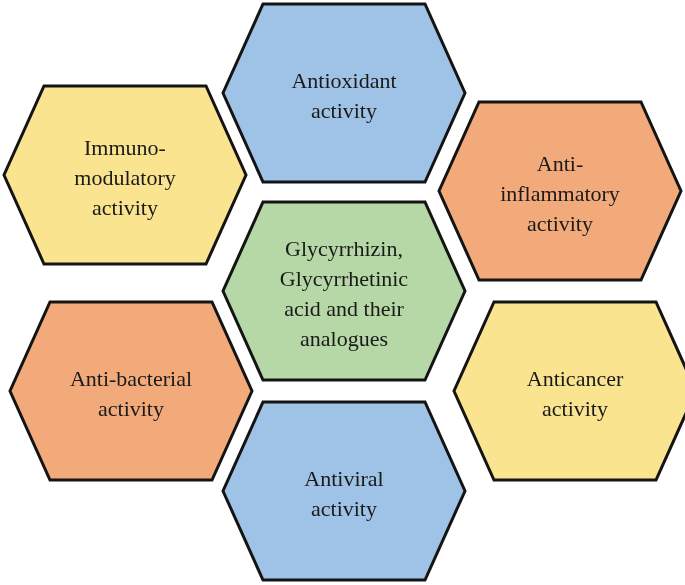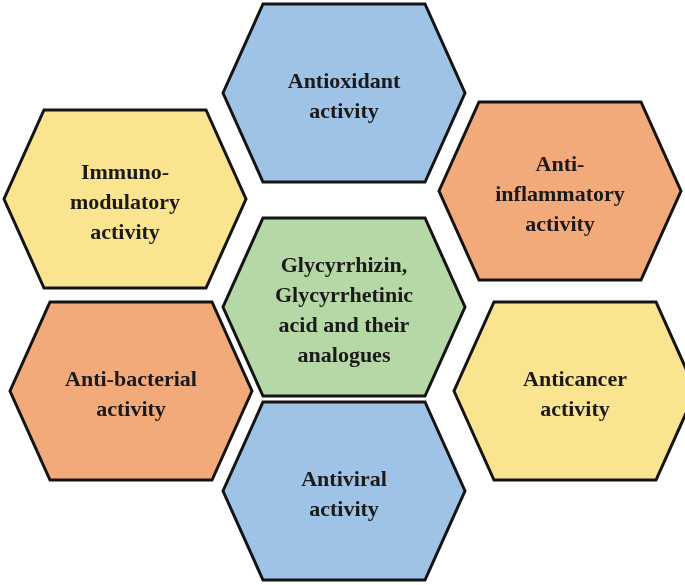--- a/index.html
+++ b/index.html
@@ -35,33 +35,33 @@
   .hex .label {
     position: absolute;
     left: 0;
     top: 0;
     right: 0;
     bottom: 0;
     display: flex;
     align-items: center;
     justify-content: center;
     text-align: center;
-    font-weight: bold;
+    font-weight: normal;
     font-size: 22px;
     line-height: 30px;
     color: #1a1a1a;
     white-space: pre-line;
     padding-top: 6px;
     box-sizing: border-box;
   }
   
   .pos-top        { left: 221px; top: 2px;   }
-  .pos-top-left   { left: 2px;   top: 108px; }
+  .pos-top-left   { left: 2px;   top: 84px; }
   .pos-top-right  { left: 437px; top: 100px; }
-  .pos-center     { left: 221px; top: 216px; }
+  .pos-center     { left: 221px; top: 200px; }
   .pos-bottom-left  { left: 8px;   top: 300px; }
   .pos-bottom-right { left: 452px; top: 300px; }
   .pos-bottom     { left: 221px; top: 400px; }
 </style>
 </head>
 <body>
 
 <div class="canvas">
 
   <div class="hex pos-center">

